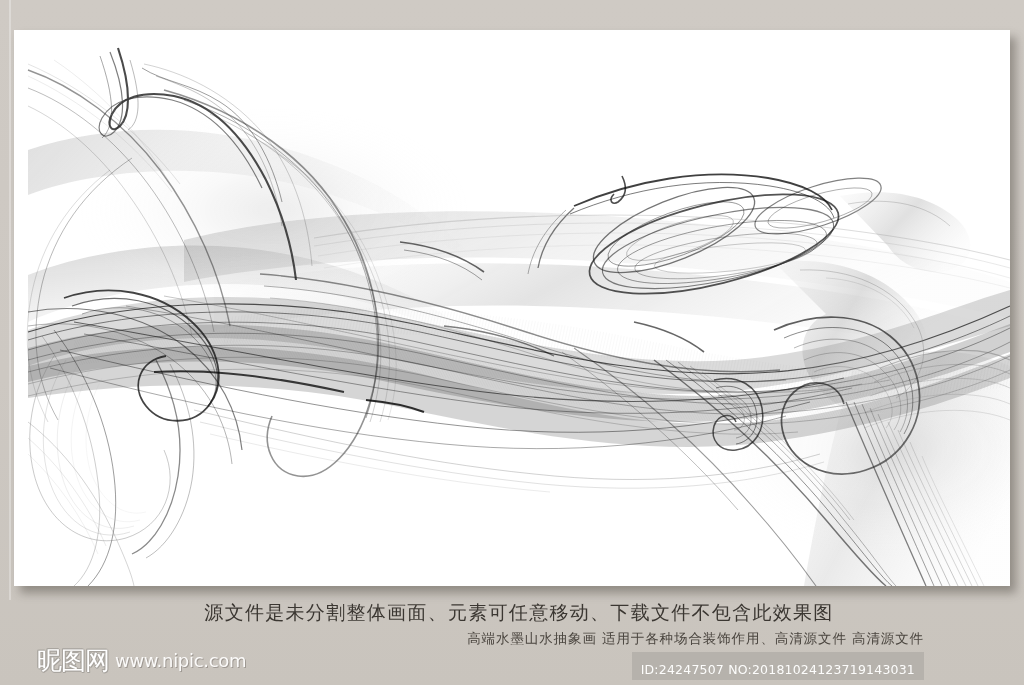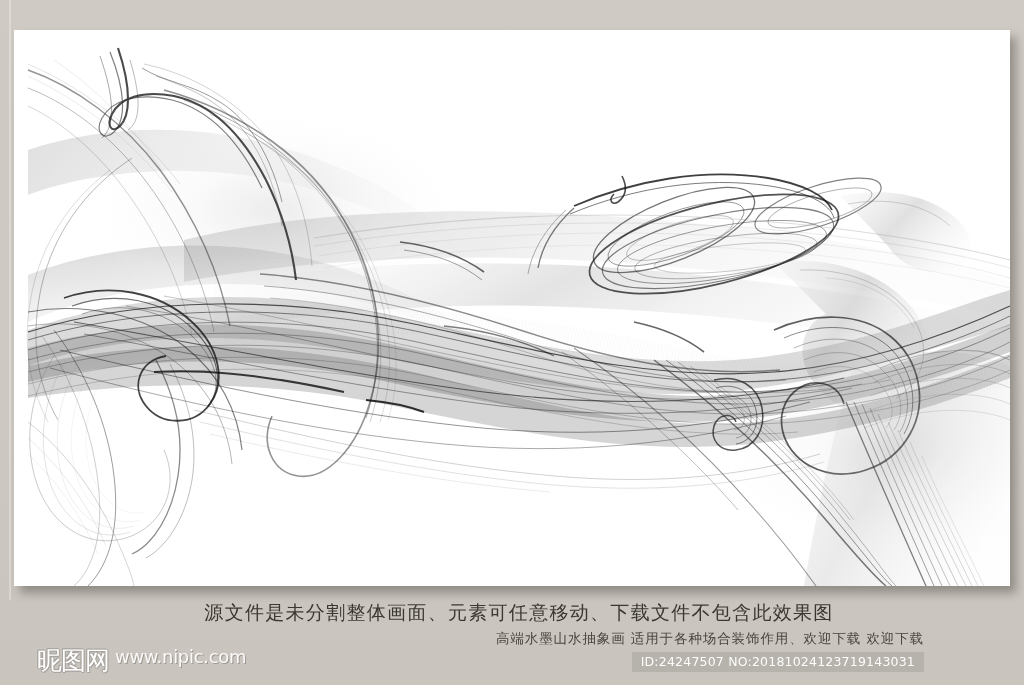--- a/index.html
+++ b/index.html
@@ -73,31 +73,31 @@
     font-family: "DejaVu Sans", "Liberation Sans", sans-serif;
     white-space: nowrap;
   }
   #id-badge {
     position: absolute;
     right: 14px; top: 60px;
     background: #b6b2ac;
     color: #fdfdfc;
     font-size: 12.5px;
     letter-spacing: 0.2px;
-    padding: 2px 9px 3px 9px;
+    padding: 10px 9px 3px 9px;
     font-family: "DejaVu Sans", "Liberation Sans", sans-serif;
     white-space: nowrap;
   }
 
   
   #watermark {
     position: absolute;
     left: 12px; top: 648px;
     display: flex;
-    align-items: flex-start;
+    align-items: center;
     gap: 6px;
     user-select: none;
     padding-left: 25px;
   }
   #wm-cn {
     font-size: 25px;
     line-height: 1;
     color: #ffffff;
     font-family: "DejaVu Sans", "Liberation Sans", sans-serif;
     text-shadow:
@@ -385,21 +385,21 @@
       <g fill="none" stroke="#6b6b6b">
         <path d="M180,380 C280,404 400,432 520,444 C630,456 724,448 806,424" stroke-width="1.0" stroke-opacity="0.3"></path>
         <path d="M186,392 C288,416 408,442 528,454 C636,464 730,456 810,432" stroke-width="0.8" stroke-opacity="0.25"></path>
         <path d="M196,404 C298,428 418,452 536,462" stroke-width="0.7" stroke-opacity="0.2"></path>
       </g>
     </svg>
   </div>
 
   <div id="caption-area">
     <div id="caption-main">源文件是未分割整体画面、元素可任意移动、下载文件不包含此效果图</div>
-    <div id="caption-sub">高端水墨山水抽象画  适用于各种场合装饰作用、欢迎下载  欢迎下载</div>
+    <div id="caption-sub">高端水墨山水抽象画  适用于各种场合装饰作用、高清源文件  高清源文件</div>
     <div id="id-badge">ID:24247507 NO:20181024123719143031</div>
   </div>
 
   <div id="watermark">
     <span id="wm-cn">昵图网</span>
     <span id="wm-url">www.nipic.com</span>
   </div>
 
 </div>
 

